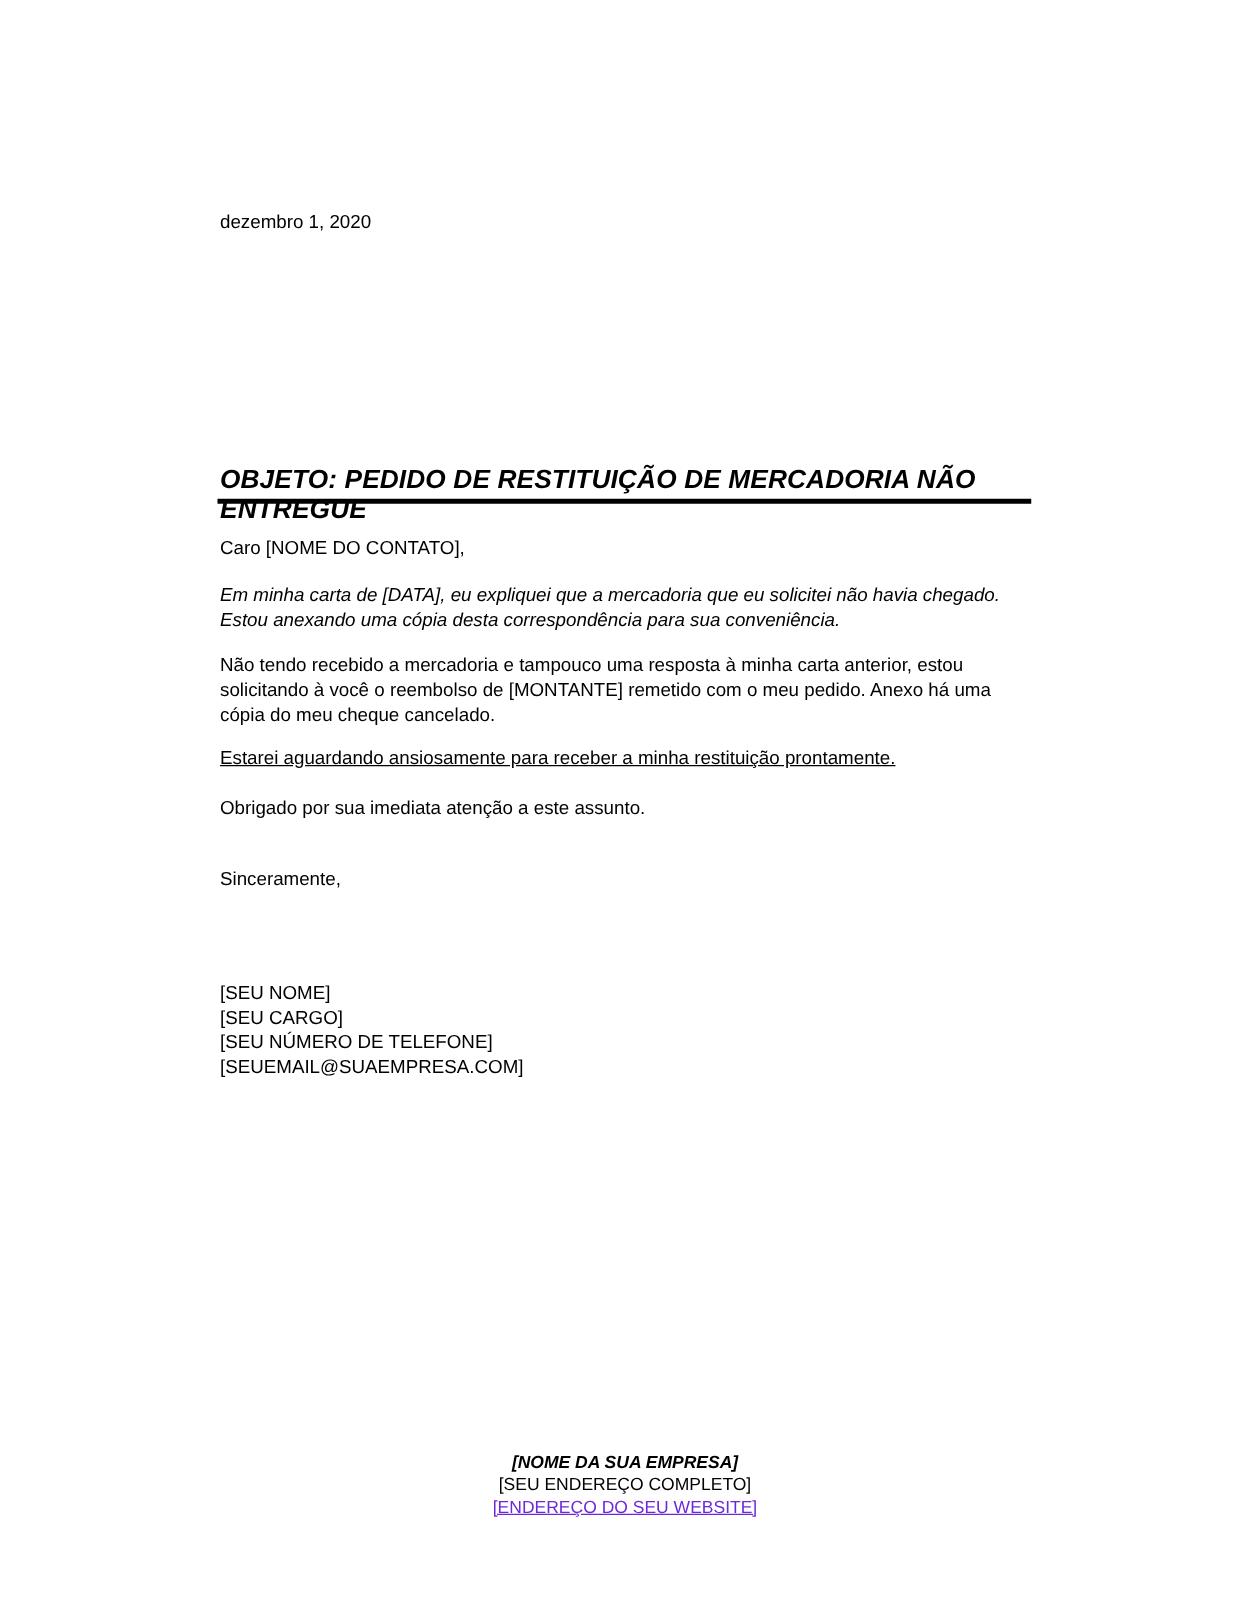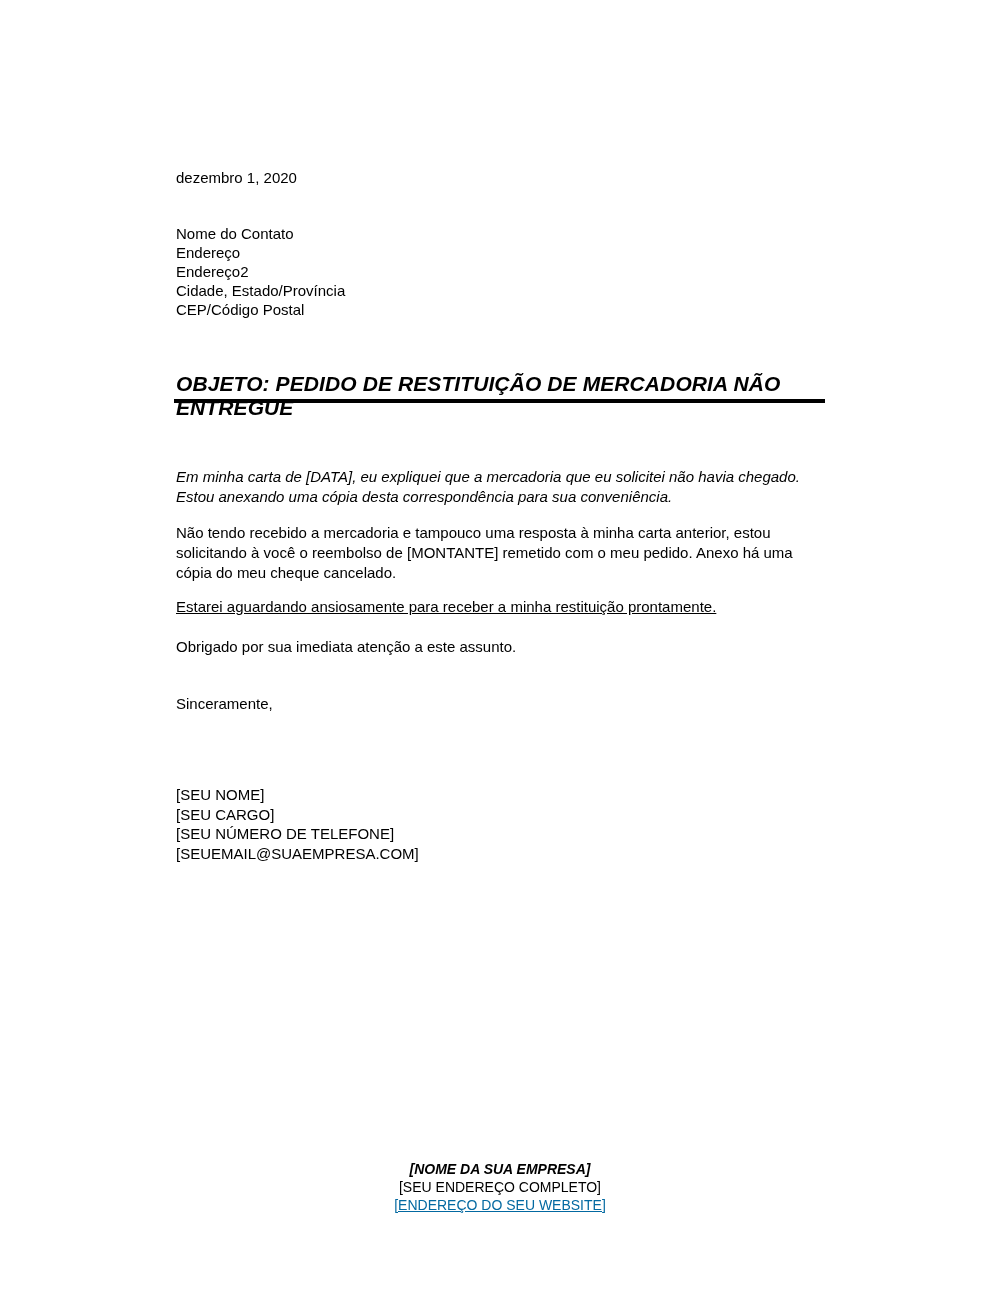--- a/index.html
+++ b/index.html
@@ -38,32 +38,26 @@
   .footer .company { font-weight:bold;font-style:italic; }
   .footer a { text-decoration:underline; cursor:pointer; }
 </style>
 </head>
 <body>
 
 <div class="page" style="background: rgb(255, 255, 255); color: rgb(0, 0, 0);">
 
   <div class="block date-line">dezembro 1, 2020</div>
 
-  <div class="block recipient">
-    <div>Nome do Contato</div>
-    <div>Endereço</div>
-    <div>Endereço2</div>
-    <div>Cidade, Estado/Província</div>
-    <div>CEP/Código Postal</div>
-  </div>
 
   <div class="block subject-line">OBJETO: PEDIDO DE RESTITUIÇÃO DE MERCADORIA NÃO ENTREGUE</div>
 
   <div class="subject-rule" style="background: rgb(0, 0, 0);"></div>
 
+  <div class="block salutation">Caro [NOME DO CONTATO],</div>
 
   <div class="block para para-1">Em minha carta de [DATA],  eu expliquei que a mercadoria que eu solicitei não havia chegado. Estou anexando uma cópia desta correspondência para sua conveniência.</div>
 
   <div class="block para para-2">Não tendo recebido a mercadoria e tampouco uma resposta à minha carta anterior, estou solicitando à você o reembolso de [MONTANTE] remetido com o meu pedido. Anexo há uma cópia do meu cheque cancelado.</div>
 
   <div class="block para para-3">Estarei aguardando ansiosamente para receber a minha restituição prontamente.</div>
 
   <div class="block para para-4">Obrigado por sua imediata atenção a este assunto.</div>
 
   <div class="block closing">Sinceramente,</div>
@@ -71,16 +65,16 @@
   <div class="block signature">
     <div>[SEU NOME]</div>
     <div>[SEU CARGO]</div>
     <div>[SEU NÚMERO DE TELEFONE]</div>
     <div>[SEUEMAIL@SUAEMPRESA.COM]</div>
   </div>
 
   <div class="footer">
     <div class="company">[NOME DA SUA EMPRESA]</div>
     <div>[SEU ENDEREÇO COMPLETO]</div>
-    <div><a style="color: #0369a1;">[ENDEREÇO DO SEU WEBSITE]</a></div>
+    <div><a style="color: #6d28d9;">[ENDEREÇO DO SEU WEBSITE]</a></div>
   </div>
 
 </div>
 
 </body></html>

